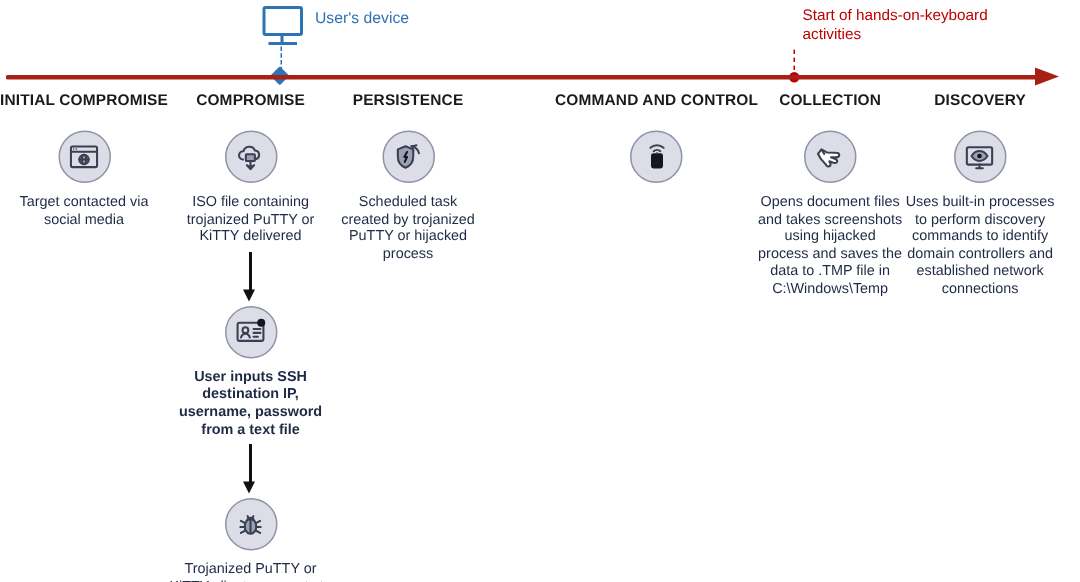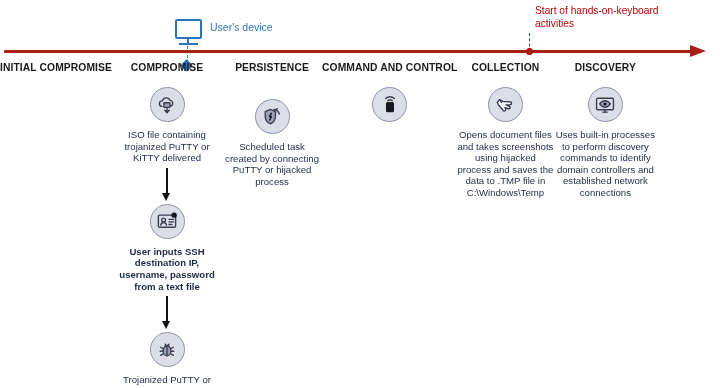--- a/index.html
+++ b/index.html
@@ -19,21 +19,21 @@
   }
 
   
   .annot {
     position: absolute;
   }
 
   
   #user-device-marker {
     left: 166px;
-    top: 17px;
+    top: 2px;
     width: 130px;
     height: 52px;
   }
   .monitor {
     position: absolute;
     left: 9px;
     top: 2px;
     width: 27px;
     height: 20px;
     border: 2px solid #2e74b5;
@@ -240,20 +240,34 @@
 </div>
 
 <div id="timeline">
   <div class="tl-line"></div>
   <div class="tl-head"></div>
 </div>
 
 <div id="columns">
     <div class="column" style="width: 124px;">
       <div class="col-title">INITIAL COMPROMISE</div>
+      <div class="step">
+        <div class="circle">
+          <svg width="22" height="22" viewBox="0 0 24 24" fill="none" stroke="#3b3f52" stroke-width="1.5" stroke-linecap="round" stroke-linejoin="round">
+            <rect x="2.5" y="4" width="19" height="15" rx="1.2"></rect>
+            <line x1="2.5" y1="7.8" x2="21.5" y2="7.8"></line>
+            <circle cx="4.6" cy="5.9" r="0.55" fill="#3b3f52" stroke="none"></circle>
+            <circle cx="6.4" cy="5.9" r="0.55" fill="#3b3f52" stroke="none"></circle>
+            <circle cx="12" cy="13.4" r="3.4" fill="#9ba0b4" stroke="#3b3f52"></circle>
+            <line x1="8.6" y1="13.4" x2="15.4" y2="13.4"></line>
+            <ellipse cx="12" cy="13.4" rx="1.5" ry="3.4"></ellipse>
+          </svg>
+        </div>
+        <div class="step-text" style="width: 100px;">Target contacted via social media</div>
+      </div>
     </div>
     <div class="column" style="width: 124px;">
       <div class="col-title">COMPROMISE</div>
       <div class="step">
         <div class="circle">
           <svg width="22" height="22" viewBox="0 0 24 24" fill="none" stroke="#3b3f52" stroke-width="1.5" stroke-linecap="round" stroke-linejoin="round">
             <path d="M6.5 13.5a3 3 0 0 1 .4-6 4.4 4.4 0 0 1 8.3-.6 3.2 3.2 0 0 1 .6 6.3"></path>
             <rect x="8.6" y="9.6" width="6.6" height="5" rx="0.6" fill="#9ba0b4" stroke="#3b3f52"></rect>
             <line x1="12" y1="15.4" x2="12" y2="20.2"></line>
             <polyline points="9.4,17.6 12,20.4 14.6,17.6" fill="#3b3f52" stroke="#3b3f52"></polyline>
@@ -295,35 +309,35 @@
             <line x1="7.8" y1="13.4" x2="4.6" y2="13.4"></line>
             <line x1="7.8" y1="16.2" x2="5" y2="17.8"></line>
             <line x1="16.2" y1="10.4" x2="19" y2="9"></line>
             <line x1="16.2" y1="13.4" x2="19.4" y2="13.4"></line>
             <line x1="16.2" y1="16.2" x2="19" y2="17.8"></line>
           </svg>
         </div>
         <div class="step-text" style="width: 110px;">Trojanized PuTTY or KiTTY clients connects to an actor controlled SSH server and installs the backdoor</div>
       </div>
     </div>
-    <div class="column" style="width: 114px; gap: 12px;">
+    <div class="column" style="width: 114px;">
       <div class="col-title">PERSISTENCE</div>
       <div class="step">
         <div class="circle">
           <svg width="22" height="22" viewBox="0 0 24 24" fill="none" stroke="#3b3f52" stroke-width="1.5" stroke-linecap="round" stroke-linejoin="round">
             <path d="M10.2 3.8 4.6 6.1v5.1c0 4 2.4 6.9 5.6 8.2 3.2-1.3 5.6-4.2 5.6-8.2V6.1Z" fill="#9ba0b4" stroke="#3b3f52"></path>
             <polyline points="11.3,8 9.3,11.6 11.3,11.6 9.6,15.2" fill="none" stroke="#15171f" stroke-width="1.5"></polyline>
             <path d="M14.4 3.6a7.4 7.4 0 0 1 5.6 5.3" stroke-width="1.5"></path>
             <polyline points="18.1,3.1 15,4 15.9,7.1" fill="none"></polyline>
           </svg>
         </div>
-        <div class="step-text" style="width: 100px;">Scheduled task created by connecting PuTTY or hijacked process</div>
-      </div>
-    </div>
-    <div class="column" style="width: 144px;">
+        <div class="step-text" style="width: 100px;">Scheduled task created by trojanized PuTTY or hijacked process</div>
+      </div>
+    </div>
+    <div class="column" style="width: 144px; margin-left: 48px;">
       <div class="col-title">COMMAND AND CONTROL</div>
       <div class="step">
         <div class="circle">
           <svg width="22" height="22" viewBox="0 0 24 24" fill="none" stroke="#3b3f52" stroke-width="1.5" stroke-linecap="round" stroke-linejoin="round">
             <rect x="8.4" y="9.6" width="7.2" height="9.6" rx="1" fill="#15171f" stroke="#15171f"></rect>
             <path d="M9.6 7.4a3.6 3.6 0 0 1 4.8 0"></path>
             <path d="M7.2 4.9a7.2 7.2 0 0 1 9.6 0"></path>
             <circle cx="12" cy="9" r="0.8" fill="#3b3f52" stroke="none"></circle>
           </svg>
         </div>

